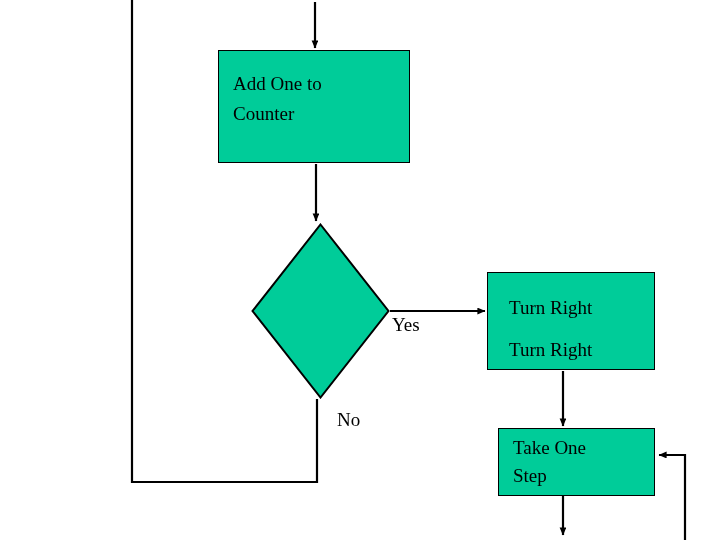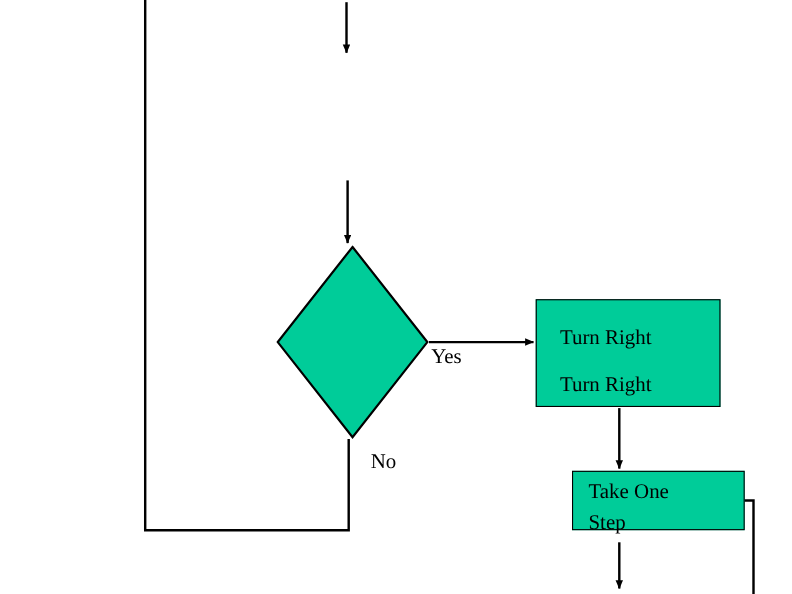--- a/index.html
+++ b/index.html
@@ -82,24 +82,24 @@
     height: 98px;
     padding-left: 44px;
   }
   .node-process-turn .node-text {
     top: 14px;
     left: 21px;
     line-height: 42px;
   }
 
   .node-process-step {
-    left: 520px;
+    left: 498px;
     top: 428px;
     width: 157px;
-    height: 54px;
+    height: 68px;
   }
   .node-process-step .node-text {
     top: 5px;
     left: 14px;
     line-height: 28px;
   }
 
   .edge-label {
     position: absolute;
     color: #000000;
@@ -139,20 +139,24 @@
       <line x1="563" y1="371" x2="563" y2="426" marker-end="url(#arrowhead)"></line>
 
       <line x1="563" y1="493" x2="563" y2="535" marker-end="url(#arrowhead)"></line>
 
       <path d="M685,540 L685,455 L659,455" marker-end="url(#arrowhead)"></path>
 
       <path d="M317,399 L317,482 L132,482 L132,0"></path>
     </g>
   </svg>
 
+  <div class="node node-process-add">
+    <div class="node-text">Add One to
+Counter</div>
+  </div>
 
   <div class="decision-wrap">
     <svg width="139" height="176" viewBox="0 0 139 176">
       <polygon points="69.5,1.5 137.5,88 69.5,174.5 1.5,88" fill="#00cc99" stroke="#000000" stroke-width="2"></polygon>
     </svg>
   </div>
 
   <div class="node node-process-turn">
     <div class="node-text">Turn Right
 Turn Right</div>

